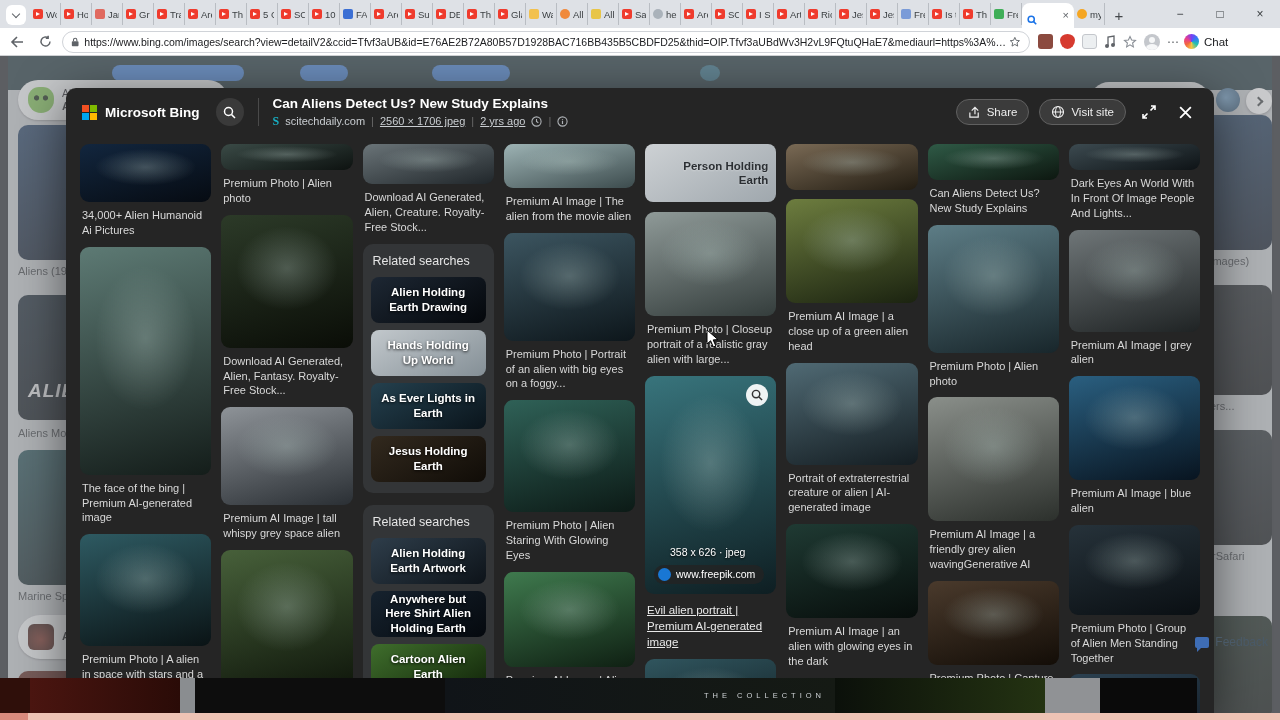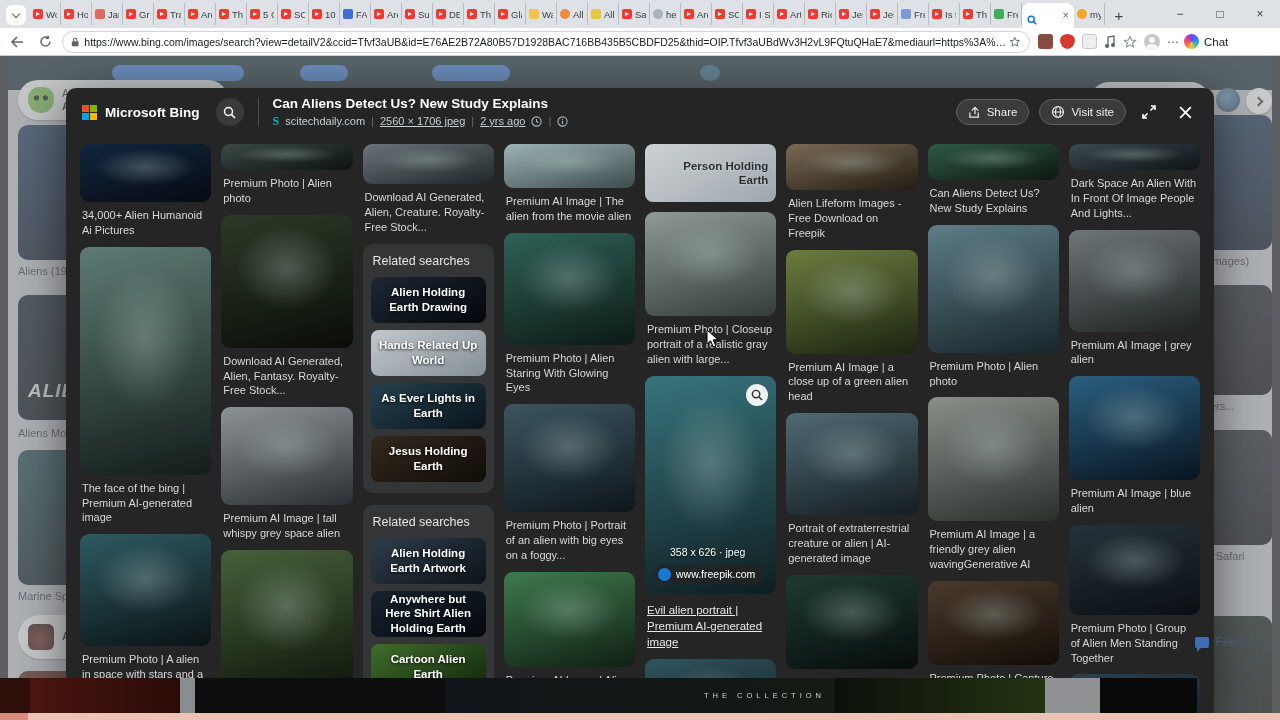--- a/index.html
+++ b/index.html
@@ -489,21 +489,21 @@
           <div class="card">
             <div class="thumb" style="height: 40px; background: radial-gradient(55% 45% at 50% 40%, rgba(190, 210, 205, 0.3), rgba(0, 0, 0, 0) 70%), linear-gradient(165deg, rgb(106, 116, 120) 0%, rgb(32, 38, 42) 100%);"></div>
             <div class="cap">Download AI Generated, Alien, Creature. Royalty-Free Stock...</div>
           </div>
           <div class="panel">
             <div class="ptitle">Related searches</div>
             <div class="rtile" style="background: linear-gradient(150deg, rgb(29, 39, 51), rgb(4, 7, 11));">
               <span>Alien Holding Earth Drawing</span>
             </div>
             <div class="rtile" style="background: linear-gradient(150deg, rgb(194, 200, 204), rgb(132, 143, 150));">
-              <span>Hands Related Up World</span>
+              <span>Hands Holding Up World</span>
             </div>
             <div class="rtile" style="background: linear-gradient(150deg, rgb(36, 64, 78), rgb(10, 20, 27));">
               <span>As Ever Lights in Earth</span>
             </div>
             <div class="rtile" style="background: linear-gradient(150deg, rgb(50, 41, 30), rgb(16, 12, 7));">
               <span>Jesus Holding Earth</span>
             </div>
           </div>
           <div class="panel">
             <div class="ptitle">Related searches</div>
@@ -520,26 +520,26 @@
               <span>Animated Alien Holding a</span>
             </div>
           </div>
         </div>
         <div class="col">
           <div class="card">
             <div class="thumb" style="height: 44px; background: radial-gradient(55% 45% at 50% 40%, rgba(190, 210, 205, 0.3), rgba(0, 0, 0, 0) 70%), linear-gradient(165deg, rgb(157, 179, 180) 0%, rgb(60, 75, 77) 100%);"></div>
             <div class="cap">Premium AI Image | The alien from the movie alien</div>
           </div>
           <div class="card">
+            <div class="thumb" style="height: 108px; background: radial-gradient(55% 45% at 50% 40%, rgba(190, 210, 205, 0.3), rgba(0, 0, 0, 0) 70%), linear-gradient(165deg, rgb(60, 85, 96) 0%, rgb(13, 22, 27) 100%);"></div>
+            <div class="cap">Premium Photo | Portrait of an alien with big eyes on a foggy...</div>
+          </div>
+          <div class="card">
             <div class="thumb" style="height: 112px; background: radial-gradient(55% 45% at 50% 40%, rgba(190, 210, 205, 0.3), rgba(0, 0, 0, 0) 70%), linear-gradient(165deg, rgb(47, 97, 87) 0%, rgb(12, 26, 22) 100%);"></div>
             <div class="cap">Premium Photo | Alien Staring With Glowing Eyes</div>
-          </div>
-          <div class="card">
-            <div class="thumb" style="height: 108px; background: radial-gradient(55% 45% at 50% 40%, rgba(190, 210, 205, 0.3), rgba(0, 0, 0, 0) 70%), linear-gradient(165deg, rgb(60, 85, 96) 0%, rgb(13, 22, 27) 100%);"></div>
-            <div class="cap">Premium Photo | Portrait of an alien with big eyes on a foggy...</div>
           </div>
           <div class="card">
             <div class="thumb" style="height: 95px; background: radial-gradient(55% 45% at 50% 40%, rgba(190, 210, 205, 0.3), rgba(0, 0, 0, 0) 70%), linear-gradient(165deg, rgb(63, 122, 78) 0%, rgb(15, 32, 19) 100%);"></div>
             <div class="cap">Premium AI Image | Alien character design illustration</div>
           </div>
         </div>
         <div class="col">
           <div class="rtile solo darktext" style="background: linear-gradient(150deg, rgb(205, 209, 212), rgb(159, 167, 173));">
             <span>Person Holding Earth</span>
           </div>
@@ -563,21 +563,20 @@
             </div>
             <div class="mainlink">Evil alien portrait | Premium AI-generated image</div>
           </div>
           <div class="card">
             <div class="thumb" style="height: 96px; background: radial-gradient(55% 45% at 50% 40%, rgba(190, 210, 205, 0.3), rgba(0, 0, 0, 0) 70%), linear-gradient(165deg, rgb(48, 85, 94) 0%, rgb(11, 19, 23) 100%);"></div>
           </div>
         </div>
         <div class="col">
           <div class="card">
             <div class="thumb" style="height: 46px; background: radial-gradient(55% 45% at 50% 40%, rgba(190, 210, 205, 0.3), rgba(0, 0, 0, 0) 70%), linear-gradient(165deg, rgb(122, 106, 85) 0%, rgb(34, 28, 18) 100%);"></div>
-            <div class="cap">Alien Lifeform Images - Free Download on Freepik</div>
           </div>
           <div class="card">
             <div class="thumb" style="height: 104px; background: radial-gradient(55% 45% at 50% 40%, rgba(190, 210, 205, 0.3), rgba(0, 0, 0, 0) 70%), linear-gradient(165deg, rgb(109, 125, 63) 0%, rgb(27, 35, 16) 100%);"></div>
             <div class="cap">Premium AI Image | a close up of a green alien head</div>
           </div>
           <div class="card">
             <div class="thumb" style="height: 102px; background: radial-gradient(55% 45% at 50% 40%, rgba(190, 210, 205, 0.3), rgba(0, 0, 0, 0) 70%), linear-gradient(165deg, rgb(80, 106, 116) 0%, rgb(20, 29, 34) 100%);"></div>
             <div class="cap">Portrait of extraterrestrial creature or alien | AI-generated image</div>
           </div>
           <div class="card">
@@ -599,21 +598,21 @@
             <div class="cap">Premium AI Image | a friendly grey alien wavingGenerative AI</div>
           </div>
           <div class="card">
             <div class="thumb" style="height: 84px; background: radial-gradient(55% 45% at 50% 40%, rgba(190, 210, 205, 0.3), rgba(0, 0, 0, 0) 70%), linear-gradient(165deg, rgb(74, 58, 44) 0%, rgb(19, 13, 7) 100%);"></div>
             <div class="cap">Premium Photo | Capture a chilling and captivating image of a scary...</div>
           </div>
         </div>
         <div class="col">
           <div class="card">
             <div class="thumb" style="height: 26px; background: radial-gradient(55% 45% at 50% 40%, rgba(190, 210, 205, 0.3), rgba(0, 0, 0, 0) 70%), linear-gradient(165deg, rgb(60, 74, 80) 0%, rgb(14, 19, 22) 100%);"></div>
-            <div class="cap">Dark Space An Alien With In Front Of Image People And Lights...</div>
+            <div class="cap">Dark Eyes An World With In Front Of Image People And Lights...</div>
           </div>
           <div class="card">
             <div class="thumb" style="height: 102px; background: radial-gradient(55% 45% at 50% 40%, rgba(190, 210, 205, 0.3), rgba(0, 0, 0, 0) 70%), linear-gradient(165deg, rgb(111, 118, 120) 0%, rgb(31, 35, 36) 100%);"></div>
             <div class="cap">Premium AI Image | grey alien</div>
           </div>
           <div class="card">
             <div class="thumb" style="height: 104px; background: radial-gradient(55% 45% at 50% 40%, rgba(190, 210, 205, 0.3), rgba(0, 0, 0, 0) 70%), linear-gradient(165deg, rgb(42, 95, 128) 0%, rgb(8, 20, 32) 100%);"></div>
             <div class="cap">Premium AI Image | blue alien</div>
           </div>
           <div class="card">

